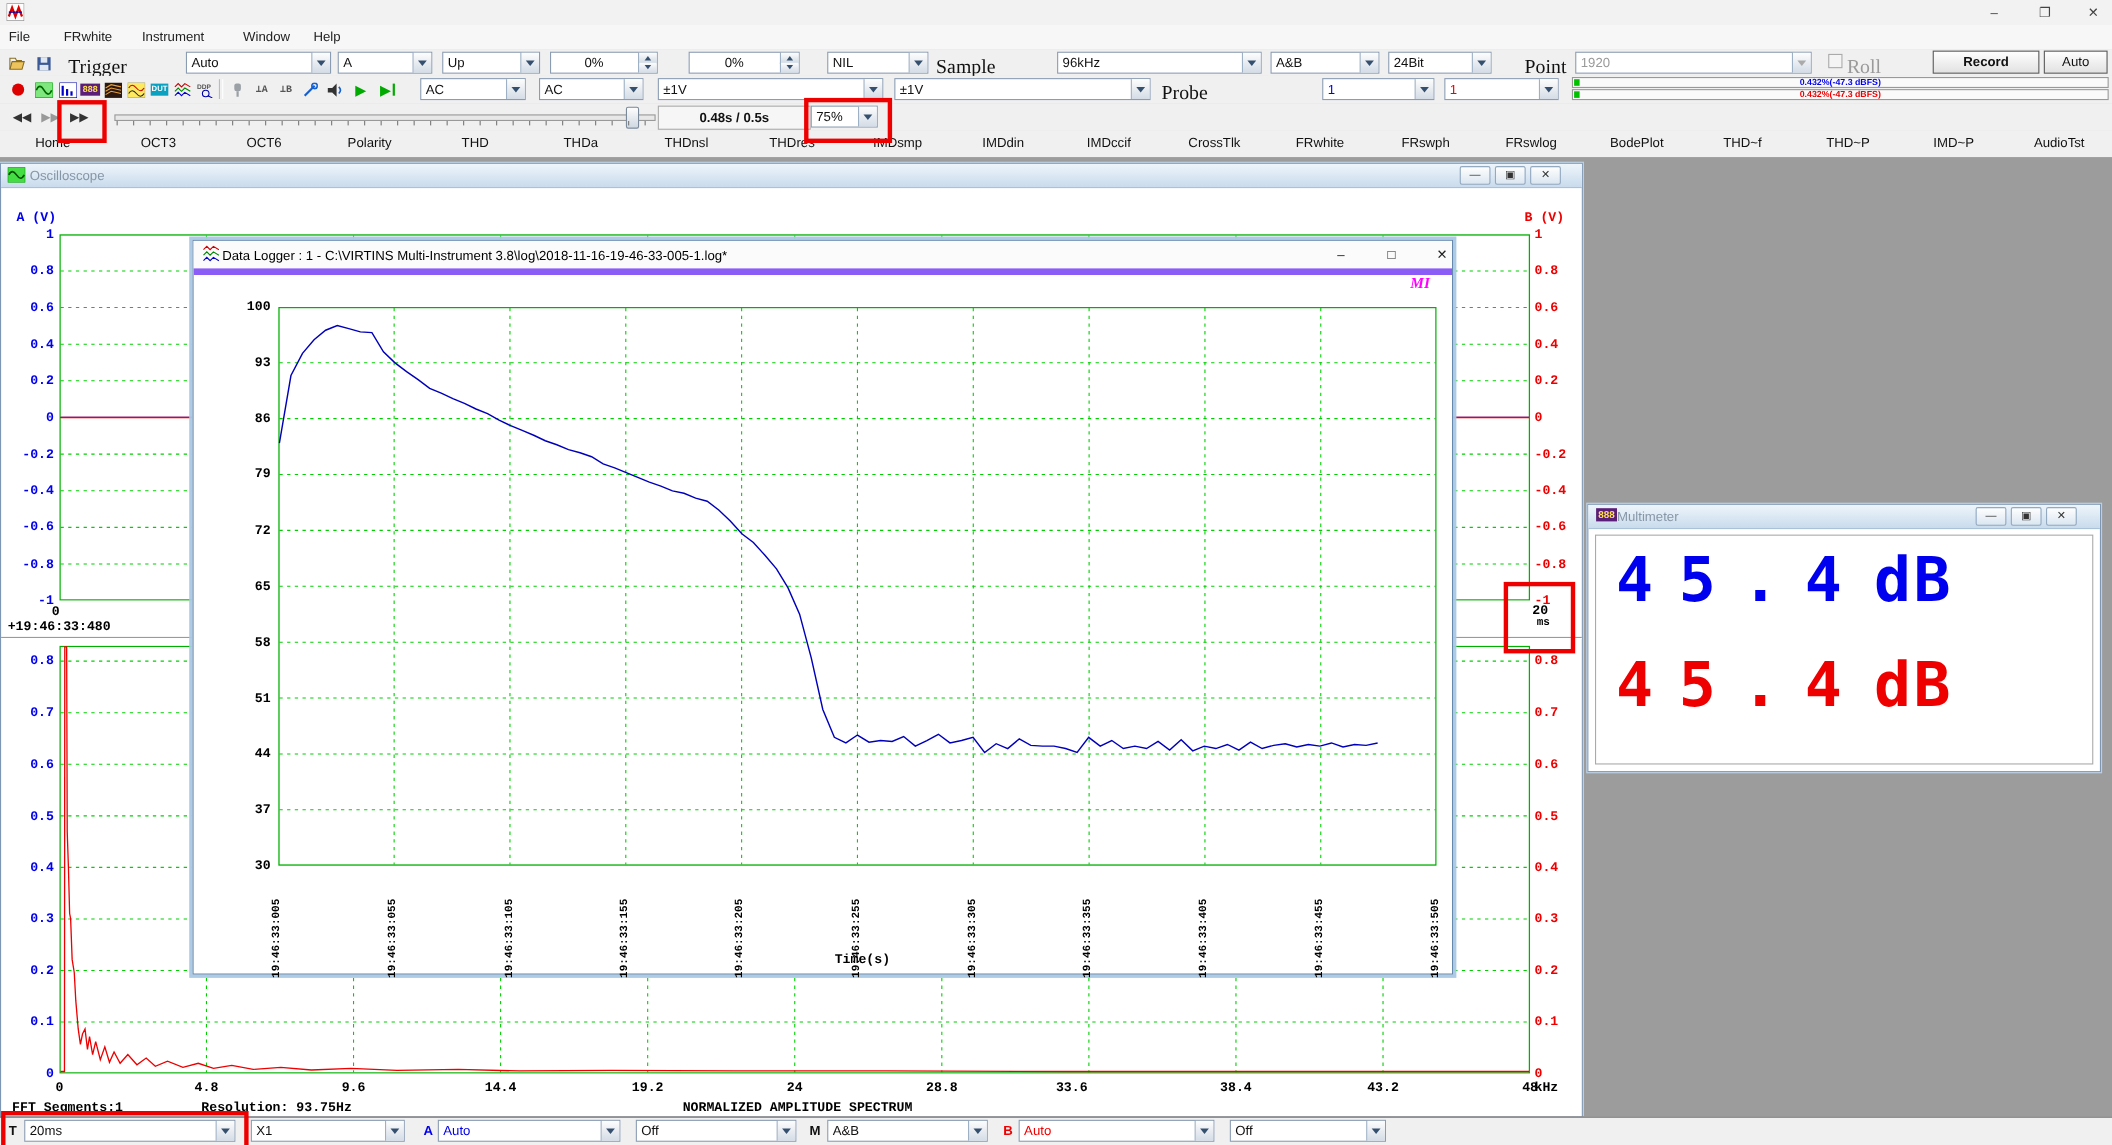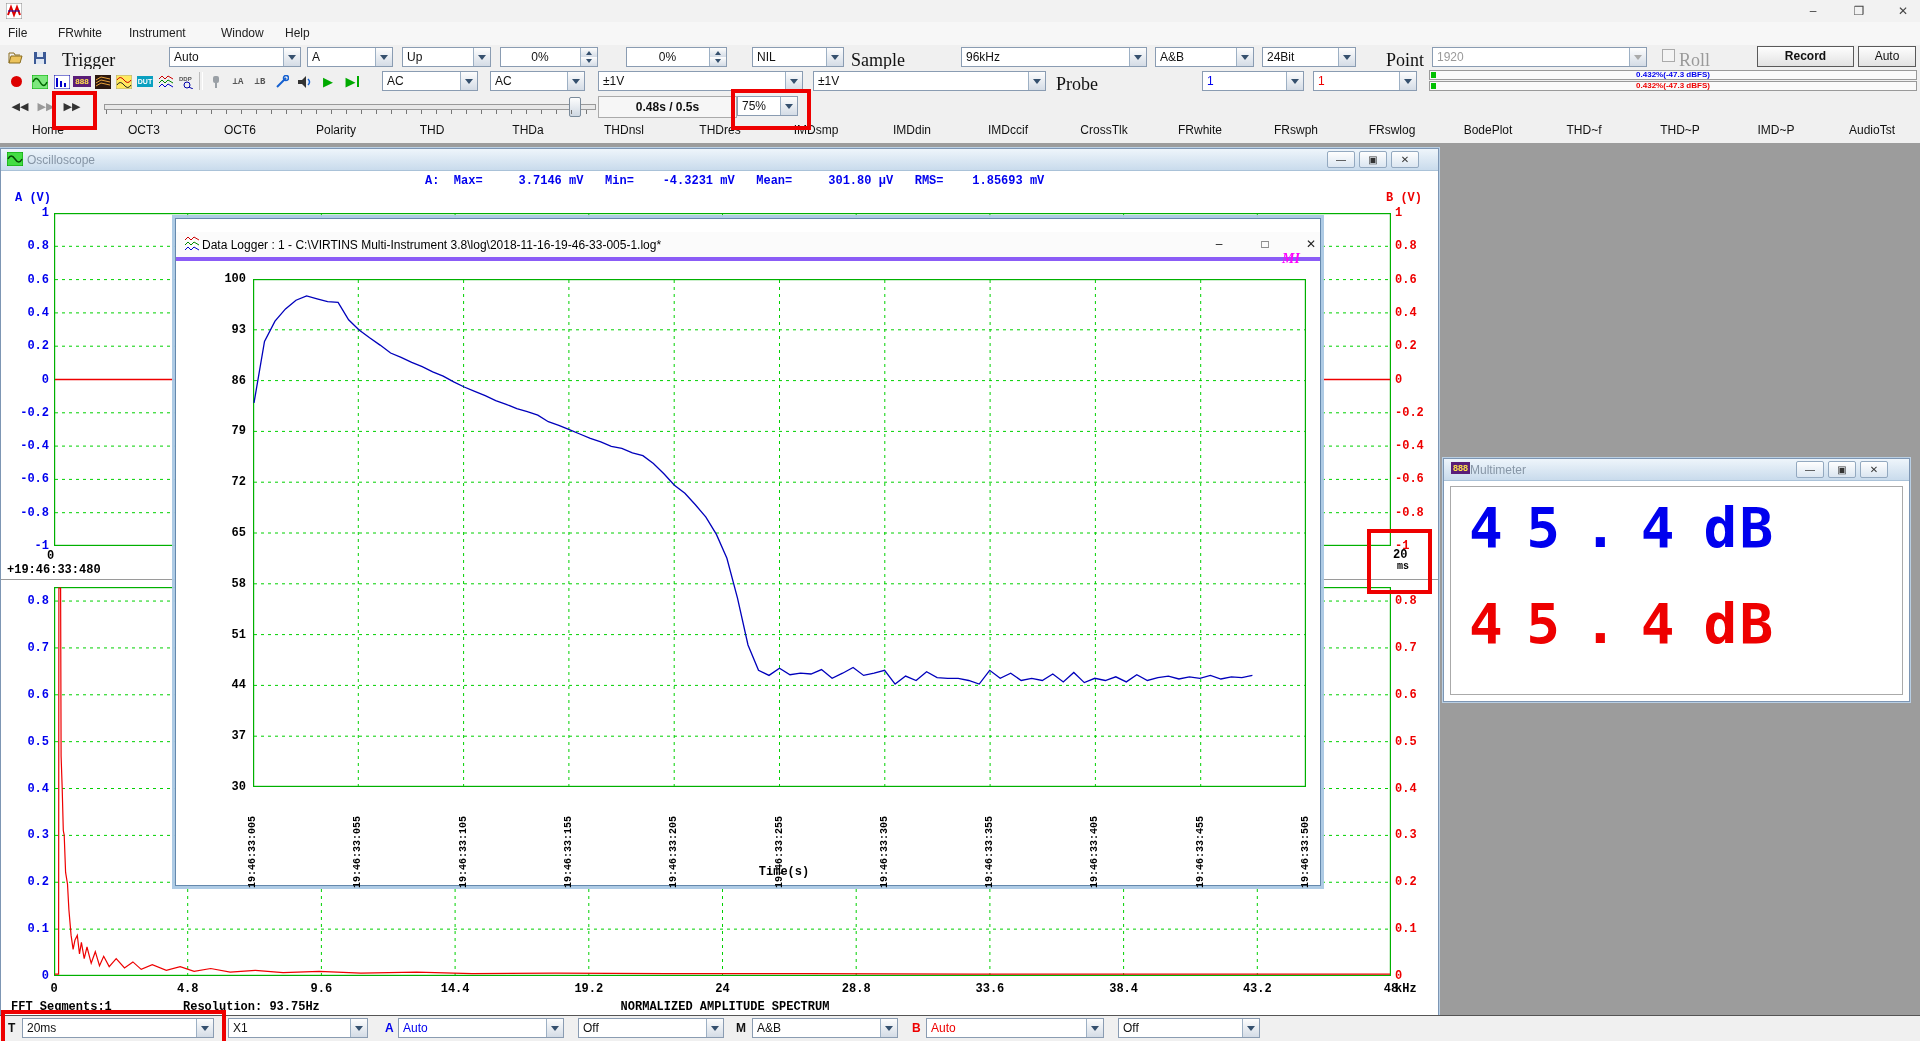--- a/index.html
+++ b/index.html
@@ -43,21 +43,21 @@
   #mdi{left:0;top:143px;width:1920px;height:872px;background:#9c9c9c;}
   .childwin{position:absolute;background:#fff;border:1px solid #7d96b4;box-shadow:0 0 0 1px #b9cfe4;}
   .childbar{position:absolute;left:0;top:0;right:0;height:21px;background:linear-gradient(#eef5fb,#c9dbec);border-bottom:1px solid #aac2d8;}
   .childtitle{position:absolute;left:26px;top:4px;font-size:12px;color:#8796a6;}
   .wbtn{position:absolute;top:2px;width:28px;height:17px;background:linear-gradient(#fefefe,#dbe6f1);border:1px solid #93a9c0;border-radius:2px;text-align:center;line-height:15px;font-size:10px;color:#333;box-sizing:border-box;}
   .axislbl{position:absolute;font-family:"Liberation Mono",monospace;font-weight:bold;font-size:12px;}
   .blue{color:#0000ee;} .red{color:#ee0000;}
   .milogo{position:absolute;color:#ff00ff;font-weight:bold;font-style:italic;font-size:14px;font-family:"Liberation Serif",serif;}
   
   #loggerwin{left:175px;top:75px;width:1144px;height:666px;border:1px solid #6589ad;box-shadow:0 0 0 3px rgba(170,200,228,.95);}
-  #loggerbar{height:25px;background:#fbfbfb;border-bottom:4px solid #8b5cf6;margin-top:13px;}
+  #loggerbar{height:25px;background:#fbfbfb;border-bottom:6px solid #8b5cf6;}
   #loggertitle{color:#000;top:6px;}
   .flatbtn{position:absolute;top:3px;width:30px;height:19px;text-align:center;line-height:18px;font-size:12px;color:#222;}
   .vwrap{position:absolute;width:12px;height:94px;}
   .vwrap span{display:inline-block;white-space:nowrap;transform:rotate(-90deg) translateX(-92px);transform-origin:0 0;
               font-family:"Liberation Mono",monospace;font-weight:bold;font-size:10px;color:#000;}
   
   #meterwin{left:1443px;top:315px;width:465px;height:242px;}
   #meterscreen{position:absolute;left:6px;top:27px;width:451px;height:207px;background:#fff;border:1px solid #aaa;}
   .mreading{position:absolute;left:18px;font-family:"DejaVu Sans Mono",monospace;font-weight:bold;font-size:56px;white-space:nowrap;}
   .mreading .val{letter-spacing:0.42em;}
@@ -394,21 +394,20 @@
       <div class="childbar">
         <svg class="abs" style="left:6px;top:3px" width="16" height="14">
           <rect x="0" y="0" width="16" height="14" fill="#44dd44" stroke="#090"></rect>
             <path d="M1 7 Q4 1 8 7 T15 7" fill="none" stroke="#054a05" stroke-width="1.5"></path>
         </svg>
         <span class="childtitle">Oscilloscope</span>
         <span class="wbtn" style="left:1326px">—</span>
         <span class="wbtn" style="left:1358px">▣</span>
         <span class="wbtn" style="left:1390px">✕</span>
       </div>
-      <span class="statline blue" style="left:424px;top:25px">A:  Max=     3.7146 mV   Min=    -4.3231 mV   Mean=     301.80 µV   RMS=    1.85693 mV</span>
       <span class="axislbl blue" style="left:14px;top:42px">A (V)</span>
       <span class="axislbl red" style="left:1385px;top:42px">B (V)</span>
       <span class="milogo" style="left:1364px;top:66px">MI</span>
 
       <svg id="scopesvg" class="abs" style="left:53px;top:64px" width="1337" height="333">
           <rect x="0.5" y="0.5" width="1336" height="332" fill="#fff" stroke="#00b000" stroke-width="1.4"></rect>
           <line x1="133.7" y1="1" x2="133.7" y2="332" stroke="#00d000" stroke-width="1" stroke-dasharray="3 4"></line>
           <line x1="267.4" y1="1" x2="267.4" y2="332" stroke="#00d000" stroke-width="1" stroke-dasharray="3 4"></line>
           <line x1="401.1" y1="1" x2="401.1" y2="332" stroke="#00d000" stroke-width="1" stroke-dasharray="3 4"></line>
           <line x1="534.8" y1="1" x2="534.8" y2="332" stroke="#00d000" stroke-width="1" stroke-dasharray="3 4"></line>
@@ -460,21 +459,21 @@
         </svg>
       <div id="specylab"></div>
       <div id="specxlab">
           <span class="axislbl" style="left: 23px; top: 833px; width: 60px; text-align: center; color: rgb(0, 0, 0);">0</span>
           <span class="axislbl" style="left: 156.7px; top: 833px; width: 60px; text-align: center; color: rgb(0, 0, 0);">4.8</span>
           <span class="axislbl" style="left: 290.4px; top: 833px; width: 60px; text-align: center; color: rgb(0, 0, 0);">9.6</span>
           <span class="axislbl" style="left: 424.1px; top: 833px; width: 60px; text-align: center; color: rgb(0, 0, 0);">14.4</span>
           <span class="axislbl" style="left: 557.8px; top: 833px; width: 60px; text-align: center; color: rgb(0, 0, 0);">19.2</span>
           <span class="axislbl" style="left: 691.5px; top: 833px; width: 60px; text-align: center; color: rgb(0, 0, 0);">24</span>
           <span class="axislbl" style="left: 825.2px; top: 833px; width: 60px; text-align: center; color: rgb(0, 0, 0);">28.8</span>
-          <span class="axislbl" style="left: 958.9px; top: 833px; width: 60px; text-align: center; color: rgb(0, 0, 0);">33.6</span>
+          <span class="axislbl" style="left: 958.9px; top: 833px; width: 60px; text-align: left; color: rgb(0, 0, 0);">33.6</span>
           <span class="axislbl" style="left: 1092.6px; top: 833px; width: 60px; text-align: center; color: rgb(0, 0, 0);">38.4</span>
           <span class="axislbl" style="left: 1226.3px; top: 833px; width: 60px; text-align: center; color: rgb(0, 0, 0);">43.2</span>
           <span class="axislbl" style="left: 1360px; top: 833px; width: 60px; text-align: center; color: rgb(0, 0, 0);">48</span>
         </div>
       <span class="axislbl" style="left:1394px;top:833px;color:#000">kHz</span>
       <span class="axislbl" style="left:10px;top:851px;color:#000">FFT Segments:1</span>
       <span class="axislbl" style="left:182px;top:851px;color:#000">Resolution: 93.75Hz</span>
       <span class="axislbl" style="left:499px;top:851px;width:450px;text-align:center;color:#000">NORMALIZED AMPLITUDE SPECTRUM</span>
     <span class="axislbl blue" style="left: 8px; top: 57px; width: 40px; text-align: right;">1</span>
         <span class="axislbl red" style="left: 1394px; top: 57px;">1</span>

